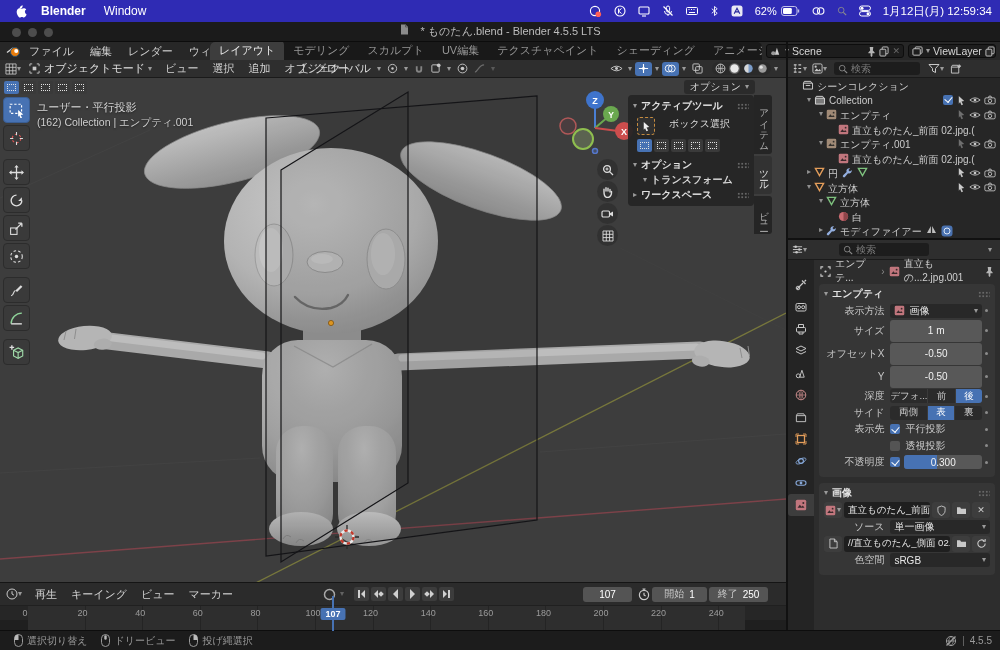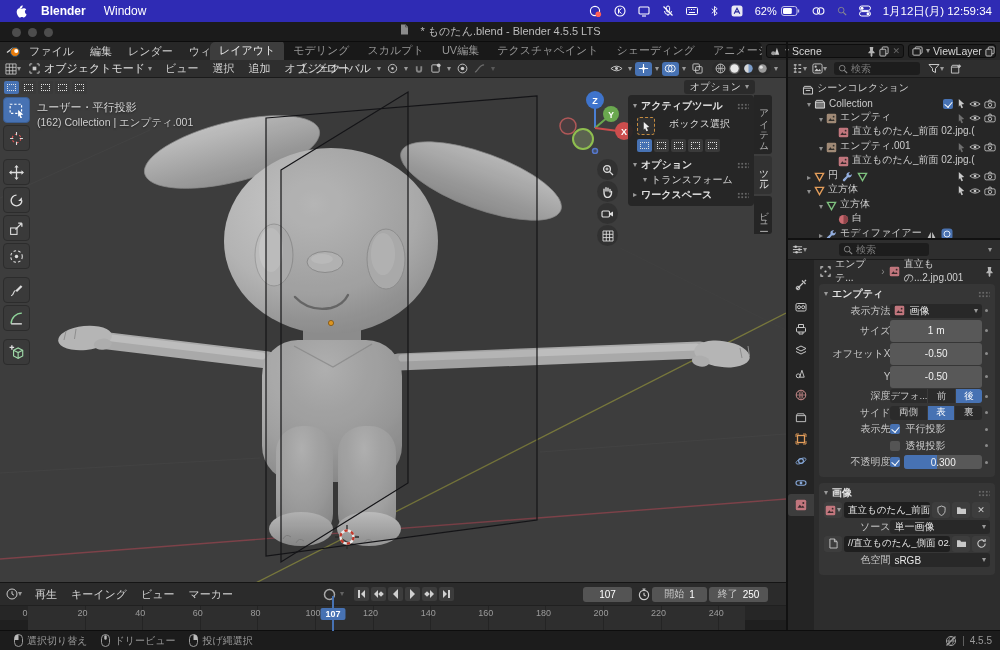--- a/index.html
+++ b/index.html
@@ -61,36 +61,36 @@
 .np-lbl{width:46px;text-align:right;color:#bdbdbd;flex:none}
 .cb{width:10px;height:10px;border-radius:2px;background:#545454;flex:none;position:relative}
 .cb.checked{background:#4772b3}
 .cb.checked:after{content:"";position:absolute;left:2.5px;top:0.5px;width:3.5px;height:6px;border:solid #fff;border-width:0 1.5px 1.5px 0;transform:rotate(40deg)}
 .vtabs{position:absolute;left:754px;top:17px;width:18px;display:flex;flex-direction:column;gap:2px}
 .vtab{writing-mode:vertical-rl;font-size:9.5px;color:#b0b0b0;background:#252525;border-radius:0 3px 3px 0;padding:8px 2px;text-align:center}
 .vtab.active{background:#323232;color:#e5e5e5}
 .navbtn{position:absolute;width:21px;height:21px;border-radius:50%;background:rgba(40,40,40,.55);display:flex;align-items:center;justify-content:center}
 
 .outliner{position:absolute;left:788px;top:78px;width:212px;height:160px;background:#262626;overflow:hidden;padding-top:2px}
-.ol-row{display:flex;align-items:flex-end;height:14.5px;font-size:10px;color:#cccccc;padding-right:4px}
+.ol-row{display:flex;align-items:flex-start;height:14.5px;font-size:10px;color:#cccccc;padding-right:4px}
 .ol-exp{width:10px;text-align:center;color:#909090;font-size:8px;flex:none}
 .ol-label{margin-left:3px;white-space:nowrap;overflow:hidden}
 .ol-sp{flex:1}
 .ol-ctl{display:flex;gap:3px;align-items:center}
 
 .props{position:absolute;left:788px;top:240px;width:212px;height:390px;background:#2d2d2d;overflow:hidden}
 .props .rail{position:absolute;left:0;top:20px;bottom:0;width:26px;background:#242424}
 .rail-btn{width:26px;height:22px;display:flex;align-items:center;justify-content:center}
 .rail-btn.active{background:#3d3d3d;border-radius:3px 0 0 3px}
 .pcontent{position:absolute;left:26px;top:20px;right:0;bottom:0}
 .bcrumb{display:flex;align-items:center;gap:4px;height:22px;padding:0 6px;font-size:10px;color:#d0d0d0}
 .panel{margin:2px 5px 6px;background:#363636;border-radius:4px;padding:2px 5px 6px}
 .p-h{display:flex;align-items:center;gap:4px;height:16px;color:#e2e2e2;font-size:10px;font-weight:bold}
 .prow{display:flex;align-items:center;min-height:15.5px;margin:1px 0}
-.plabel{width:40%;text-align:right;color:#c6c6c6;font-size:10px;flex:none;white-space:nowrap}
+.plabel{width:40%;text-align:right;padding-right:6px;color:#c6c6c6;font-size:10px;flex:none;white-space:nowrap}
 .pfield{flex:1;display:flex;align-items:center;min-width:0}
 .adot{width:8px;display:flex;justify-content:center;flex:none}
 .adot i{width:3px;height:3px;border-radius:50%;background:#8b8b8b}
 .vfield{flex:1;height:22px;background:#585858;border-radius:3px;color:#f2f2f2;display:flex;align-items:center;justify-content:center;font-size:10px}
 .dfield{flex:1;height:14px;background:#282828;border-radius:3px;color:#e8e8e8;display:flex;align-items:center;font-size:10px;padding:0 4px;gap:4px}
 .dfield .chev{margin-left:auto}
 .seg{flex:1;display:flex;height:14px;border-radius:3px;overflow:hidden;background:#3a3a3a;gap:1px}
 .seg-c{flex:1;background:#2b2b2b;color:#cfcfcf;font-size:9.5px;display:flex;align-items:center;justify-content:center;white-space:nowrap}
 .seg-c:first-child{flex:1.35}
 .seg-c.sel{background:#4772b3;color:#fff}
@@ -676,21 +676,21 @@
           <span class="msq"></span>
         </span>
       </div>
     <div class="np-h" style="margin-top:5px">
         <span class="chev">▾</span>
         <b>オプション</b>
         <span class="grip"></span>
       </div>
     <div class="np-h" style="padding-left:10px;height:14px">
         <span class="chev">▾</span>
-        <b style="font-weight:normal;color:#d5d5d5">トランスフォーム</b>
+        <b style="font-weight:bold;color:#d5d5d5">トランスフォーム</b>
       </div>
     <div class="np-h">
         <span class="chev">▸</span>
         <b>ワークスペース</b>
         <span class="grip"></span>
       </div>
   </div>
   <div class="vtabs" id="vTabs">
       <div class="vtab">アイテム</div>
       <div class="vtab active">ツール</div>

